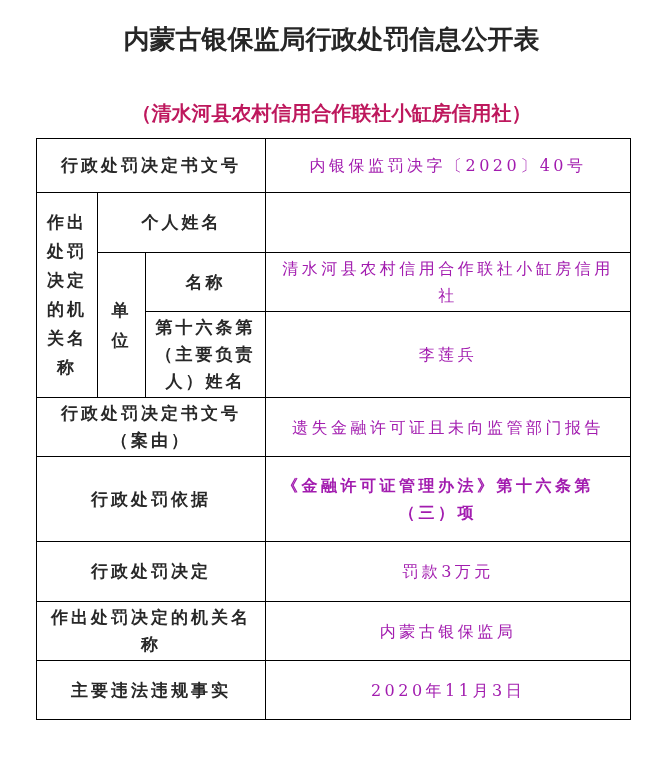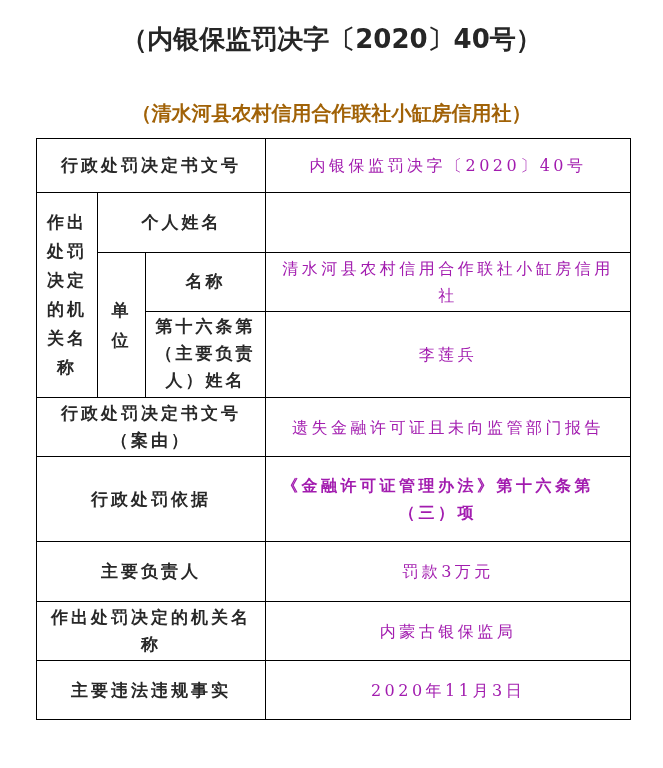--- a/index.html
+++ b/index.html
@@ -25,21 +25,21 @@
     line-height: 34px;
     color: #262626;
   }
   .subtitle {
     margin-top: 45px;
     text-align: center;
     font-family: "DejaVu Sans", "Liberation Sans", sans-serif;
     font-weight: 600;
     font-size: 20px;
     line-height: 24px;
-    color: #a16207;
+    color: #be185d;
   }
   table.penalty {
     border-collapse: collapse;
     table-layout: fixed;
     width: 594px;
     margin: 13px 0 0 36px;
   }
   table.penalty td {
     border: 1.5px solid #000000;
     vertical-align: middle;
@@ -49,21 +49,20 @@
   td.lbl {
     font-weight: bold;
     font-size: 17px;
     letter-spacing: 3px;
     line-height: 27px;
     color: #282828;
     padding: 2px 12px;
   }
   td.lbl-mid {
     padding: 2px 8px;
-    font-family: Liberation Mono, monospace;
   }
   td.vlabel {
     padding: 2px 8px;
     line-height: 29px;
   }
   td.vlabel2 {
     padding: 2px 12px;
     line-height: 30px;
   }
   td.val {
@@ -80,21 +79,21 @@
     padding-right: 30px;
     font-weight: bold;
   }
 </style>
 </head>
 <body>
 
 <div class="page">
 
   <div class="title-block">
-    <div>（内银保监罚决字〔2020〕40号）</div>
+    <div>内蒙古银保监局行政处罚信息公开表</div>
   </div>
 
   <div class="subtitle">（清水河县农村信用合作联社小缸房信用社）</div>
 
   <table class="penalty">
     <colgroup>
       <col style="width:61px">
       <col style="width:48px">
       <col style="width:120px">
       <col style="width:365px">
@@ -127,21 +126,21 @@
       <td class="lbl" colspan="3">行政处罚决定书文号（案由）</td>
       <td class="val">遗失金融许可证且未向监管部门报告</td>
     </tr>
 
     <tr style="height:85px">
       <td class="lbl" colspan="3">行政处罚依据</td>
       <td class="val val-left">《金融许可证管理办法》第十六条第（三）项</td>
     </tr>
 
     <tr style="height:60px">
-      <td class="lbl" colspan="3">主要负责人</td>
+      <td class="lbl" colspan="3">行政处罚决定</td>
       <td class="val">罚款3万元</td>
     </tr>
 
     <tr style="height:59px">
       <td class="lbl" colspan="3">作出处罚决定的机关名称</td>
       <td class="val">内蒙古银保监局</td>
     </tr>
 
     <tr style="height:59px">
       <td class="lbl" colspan="3">主要违法违规事实</td>

